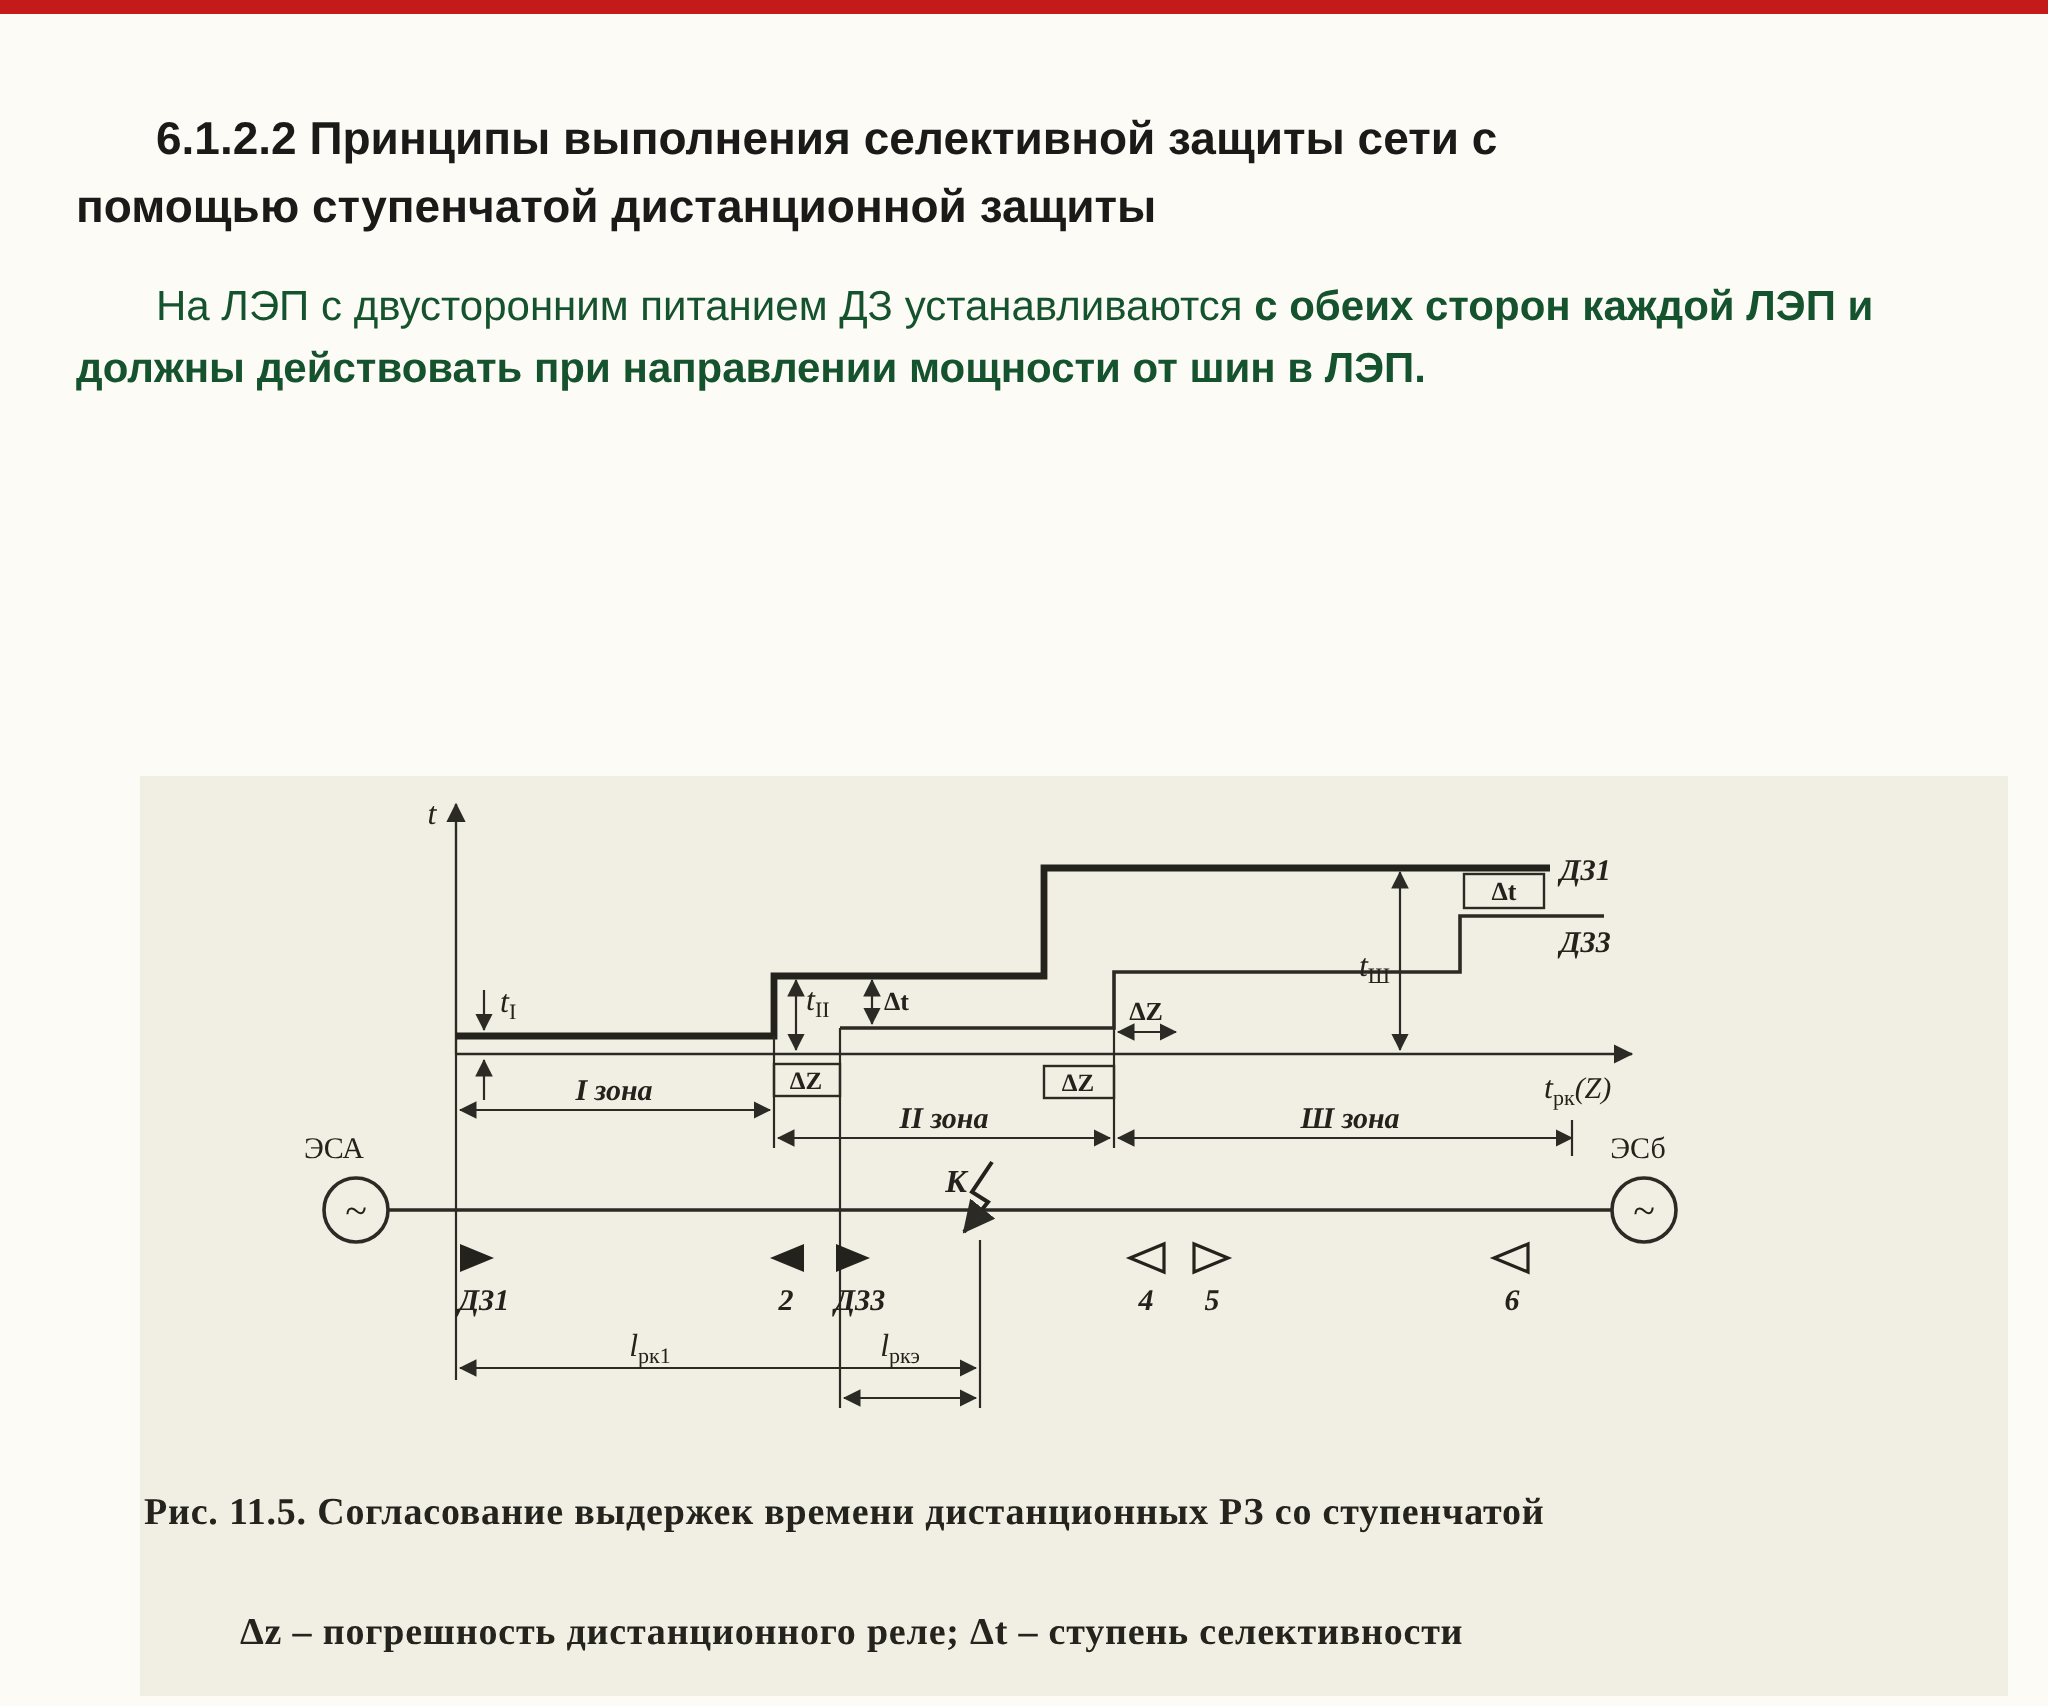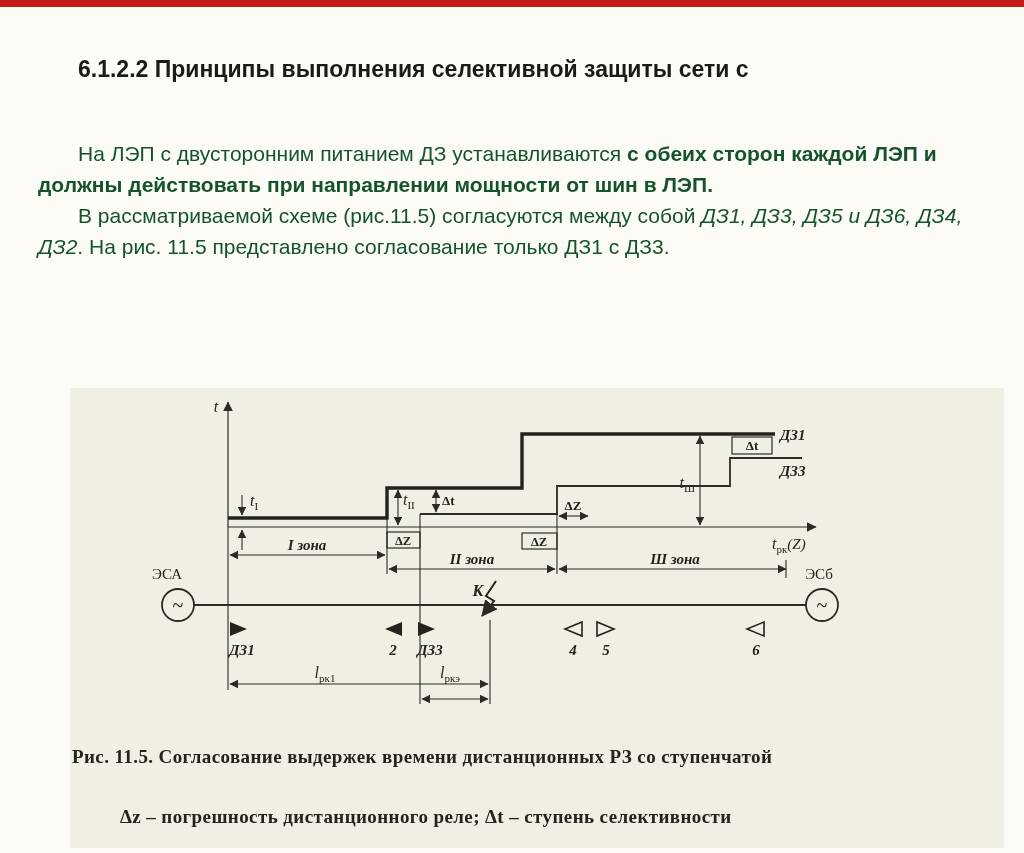--- a/index.html
+++ b/index.html
@@ -52,25 +52,25 @@
   svg .fillT{fill:#23221c;stroke:none;}
   svg .openT{fill:none;stroke:#23221c;stroke-width:1.6;}
 </style>
 </head>
 <body>
 
 <div class="topbar"></div>
 
 <h1 class="title">
   <span class="t1">6.1.2.2 Принципы выполнения селективной защиты сети с</span>
+  <span class="t2">помощью ступенчатой дистанционной защиты</span>
 </h1>
 
 <div class="bodytext">
   <p><span>На ЛЭП с двусторонним питанием ДЗ устанавливаются </span><b>с обеих сторон каждой ЛЭП и должны действовать при направлении мощности от шин в ЛЭП.</b></p>
-  <p><span>В рассматриваемой схеме (рис.11.5) согласуются между собой </span><i>ДЗ1, ДЗ3, ДЗ5 и ДЗ6, ДЗ4, ДЗ2</i><span>. На рис. 11.5 представлено согласование только ДЗ1 с ДЗ3.</span></p>
 </div>
 
 <div class="scan"></div>
 
 <svg class="fig" width="720" height="332" viewBox="0 0 720 332">
   <defs>
     <marker id="ar" markerWidth="9" markerHeight="9" refX="7.5" refY="4" orient="auto-start-reverse">
       <path d="M0,0 L8,4 L0,8 Z" fill="#2b2a24"></path>
     </marker>
   </defs>

